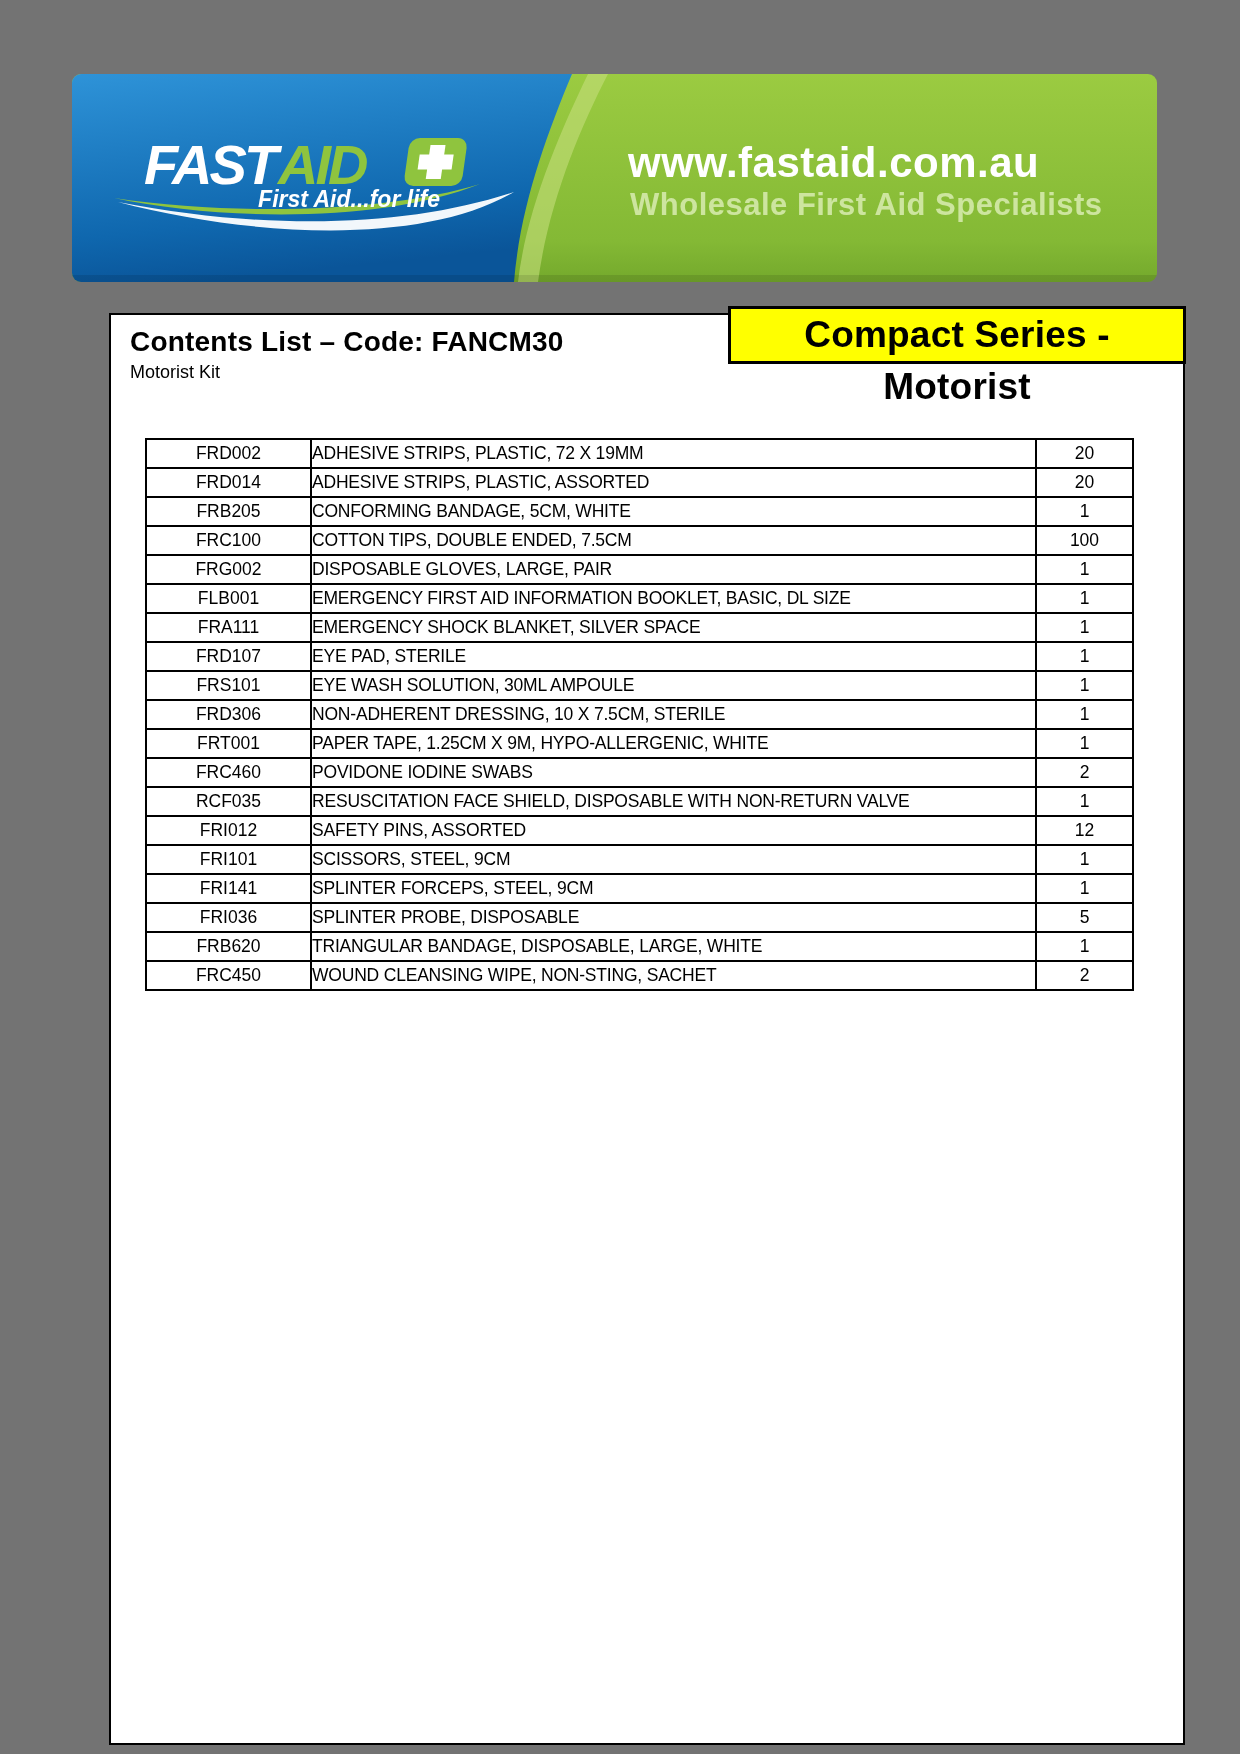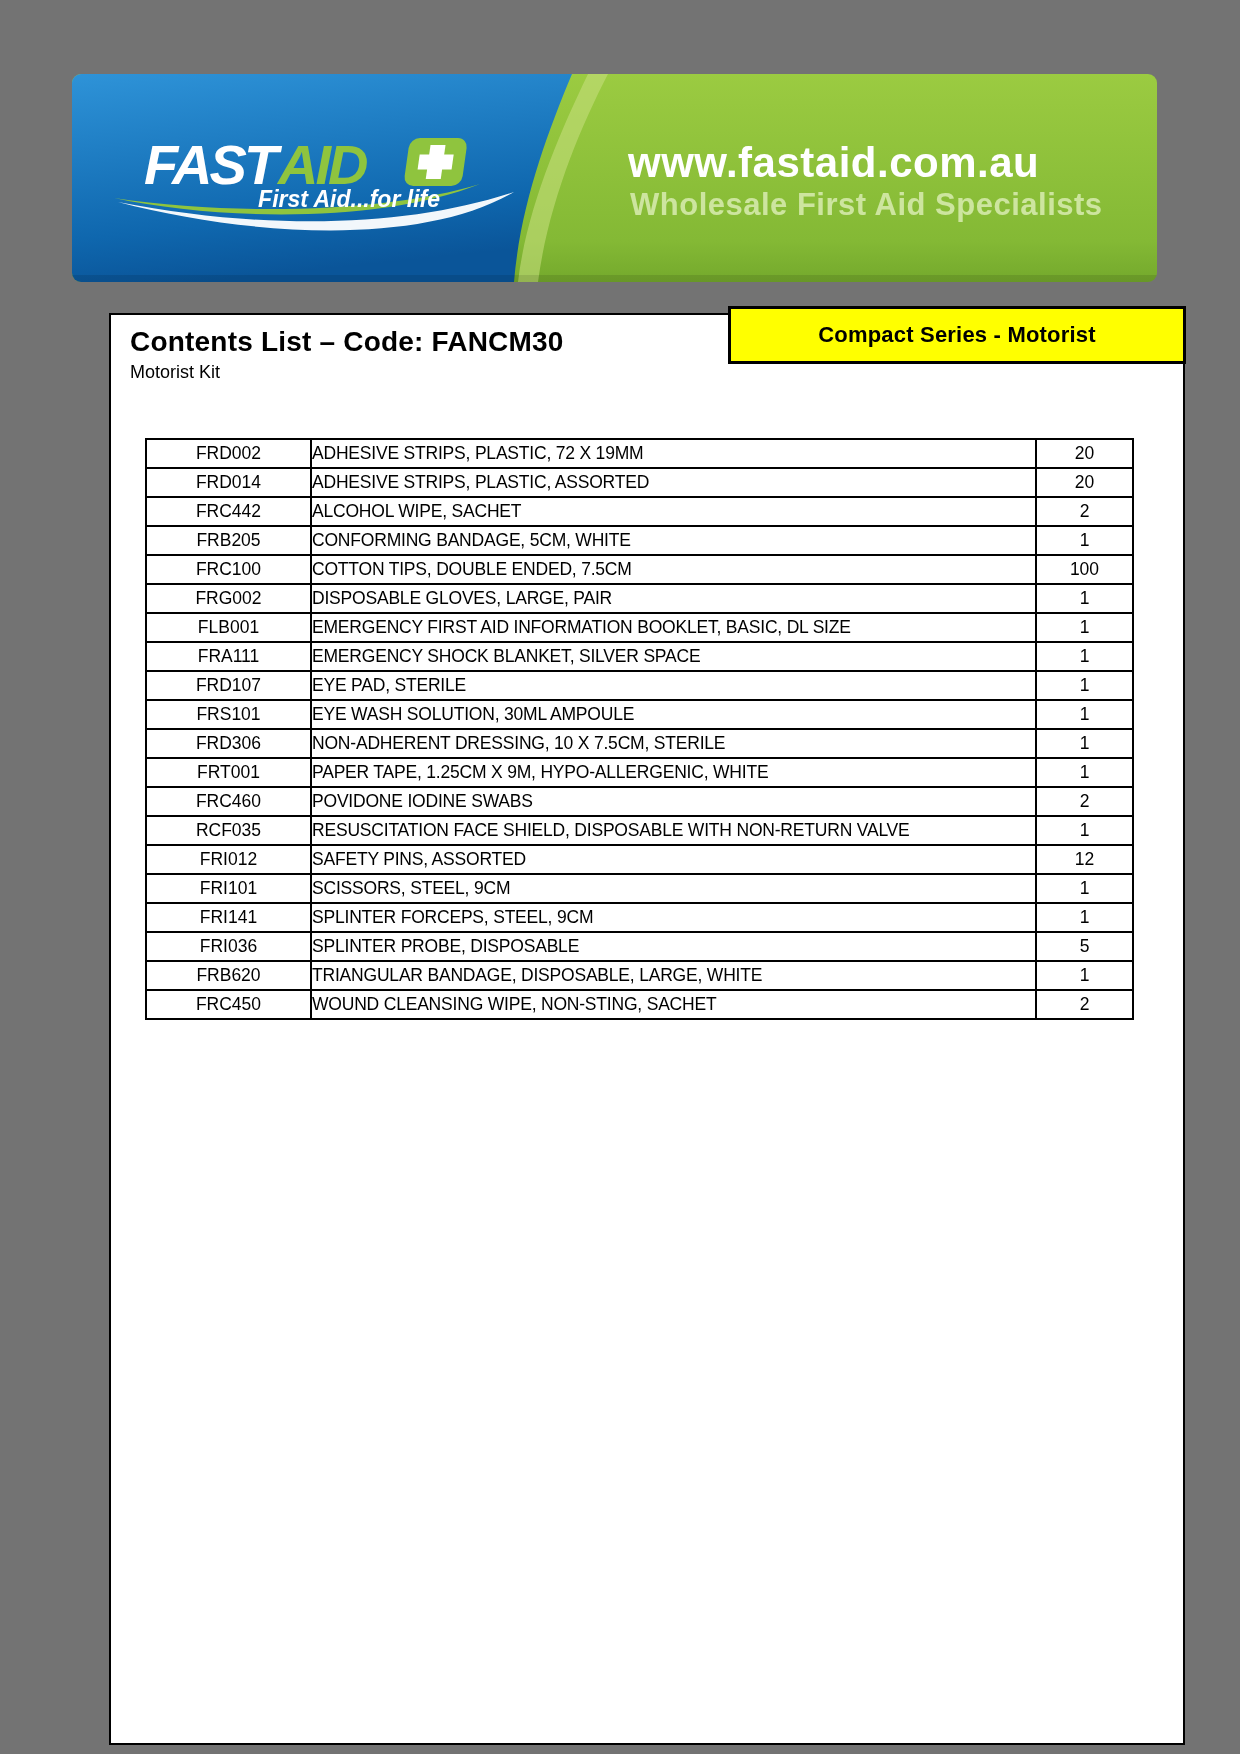--- a/index.html
+++ b/index.html
@@ -33,21 +33,21 @@
     position:absolute;left:19px;top:11px;
     font-size:28px;font-weight:bold;color:#000;letter-spacing:0.2px;
   }
   .doc-subtitle{
     position:absolute;left:19px;top:47px;
     font-size:18px;color:#000;
   }
   .series-badge{
     position:absolute;left:617px;top:-9px;width:452px;height:52px;
     background:#ffff00;border:3px solid #000;
-    font-size:22px;font-weight:bold;color:#000;
+    font-size:37px;font-weight:bold;color:#000;
     text-align:center;line-height:52px;letter-spacing:0.2px;
   }
 
   
   table.contents{
     position:absolute;left:34px;top:123px;width:981px;
     border-collapse:collapse;table-layout:fixed;border-radius:30px;
   }
   table.contents td{
     border:2px solid #000;height:27px;
@@ -114,25 +114,20 @@
     <td class="code">FRD002</td>
     <td class="desc">ADHESIVE STRIPS, PLASTIC, 72 X 19MM</td>
     <td class="qty">20</td>
   </tr>
           <tr>
     <td class="code">FRD014</td>
     <td class="desc">ADHESIVE STRIPS, PLASTIC, ASSORTED</td>
     <td class="qty">20</td>
   </tr>
           <tr>
-    <td class="code">FRC442</td>
-    <td class="desc">ALCOHOL WIPE, SACHET</td>
-    <td class="qty">2</td>
-  </tr>
-          <tr>
     <td class="code">FRB205</td>
     <td class="desc">CONFORMING BANDAGE, 5CM, WHITE</td>
     <td class="qty">1</td>
   </tr>
           <tr>
     <td class="code">FRC100</td>
     <td class="desc">COTTON TIPS, DOUBLE ENDED, 7.5CM</td>
     <td class="qty">100</td>
   </tr>
           <tr>

